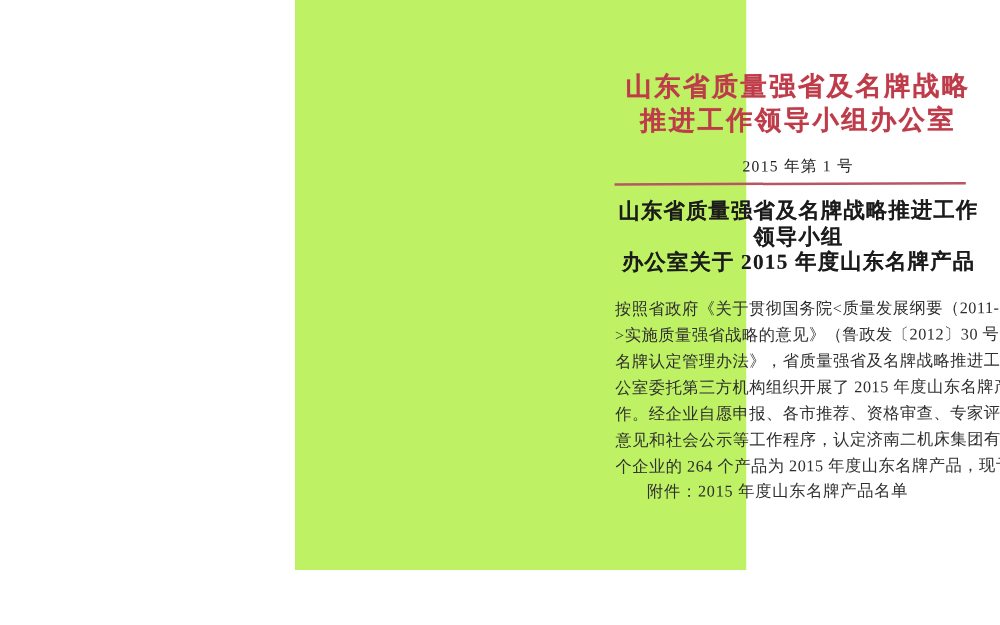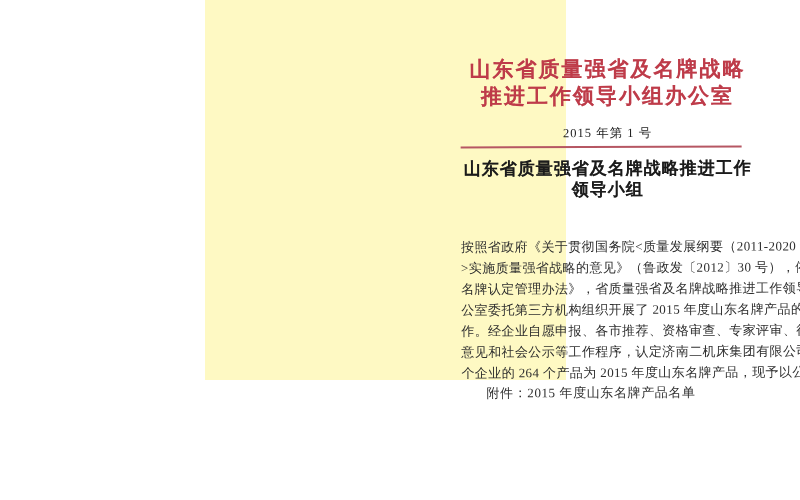--- a/index.html
+++ b/index.html
@@ -15,25 +15,25 @@
     font-family: "Liberation Serif", "DejaVu Serif", serif;
   }
   .viewport {
     position: absolute;
     inset: 0;
     background: #ffffff;
   }
   
   .scan-page {
     position: absolute;
-    left: 205px;
+    left: 236px;
     top: 0;
     width: 361px;
-    height: 380px;
-    background: #fef9c3;
+    height: 456px;
+    background: #bef264;
   }
   .content {
     position: absolute;
     left: 256px;
     top: 0;
     width: 294px;
     height: 500px;
     transform: rotate(-0.2deg);
     transform-origin: 50% 50%;
   }
@@ -119,20 +119,21 @@
         <div>山东省质量强省及名牌战略</div>
         <div>推进工作领导小组办公室</div>
       </div>
 
       <div class="doc-number">2015 年第 1 号</div>
 
       <div class="rule"></div>
 
       <div class="doc-title">
         <div>山东省质量强省及名牌战略推进工作领导小组</div>
+        <div>办公室关于 2015 年度山东名牌产品</div>
       </div>
 
       <div class="body-text">
         <div class="line">按照省政府《关于贯彻国务院&lt;质量发展纲要（2011-2020 年）</div>
         <div class="line">&gt;实施质量强省战略的意见》（鲁政发〔2012〕30 号），依据《山东</div>
         <div class="line">名牌认定管理办法》，省质量强省及名牌战略推进工作领导小组办</div>
         <div class="line">公室委托第三方机构组织开展了 2015 年度山东名牌产品的认定工</div>
         <div class="line">作。经企业自愿申报、各市推荐、资格审查、专家评审、征求部门</div>
         <div class="line">意见和社会公示等工作程序，认定济南二机床集团有限公司等 233</div>
         <div class="line">个企业的 264 个产品为 2015 年度山东名牌产品，现予以公告。</div>

